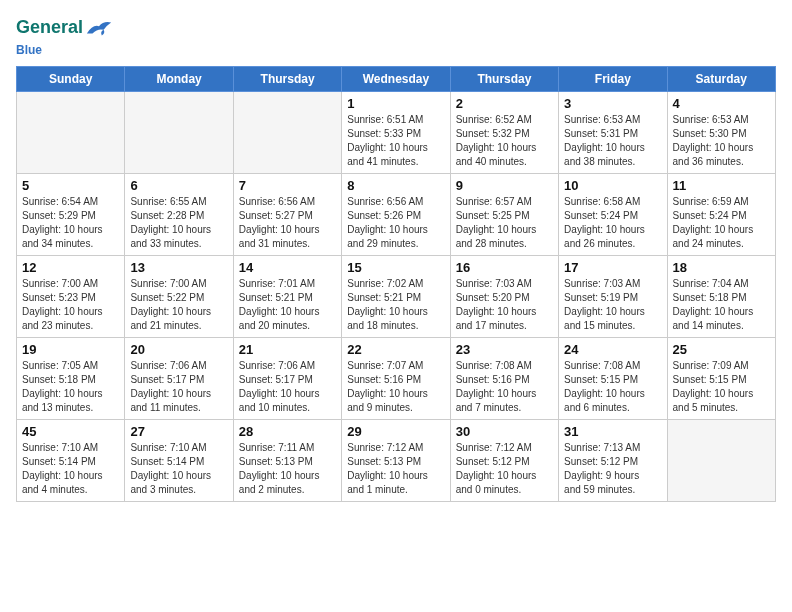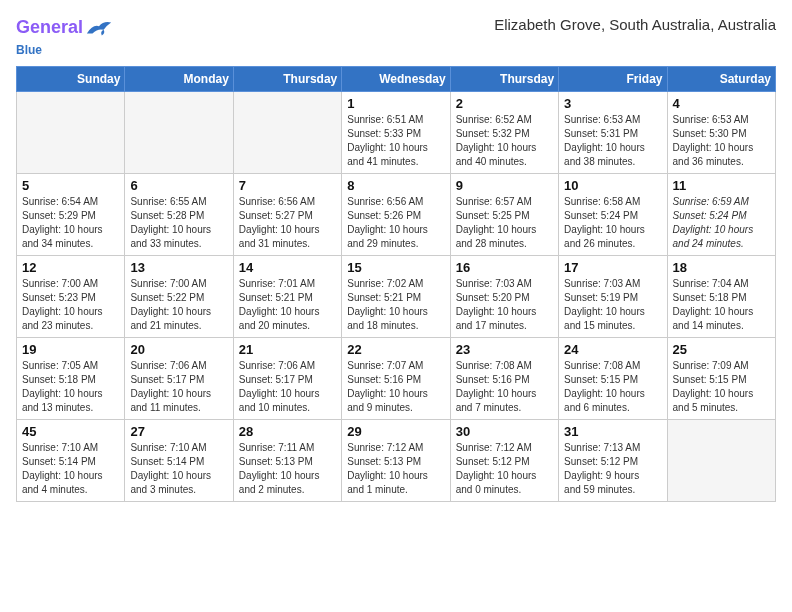--- a/index.html
+++ b/index.html
@@ -17,21 +17,21 @@
       margin-bottom: 8px;
     }
     .logo {
       display: flex;
       align-items: center;
       gap: 0;
     }
     .logo-text {
       font-size: 18px;
       font-weight: bold;
-      color: #8b5cf6;
+      color: #0f766e;
       line-height: 1.1;
     }
     .logo-bird {
       width: 28px;
       height: 24px;
       margin-left: 2px;
     }
     .title-block {
       text-align: right;
     }
@@ -48,21 +48,21 @@
       width: 100%;
       border-collapse: collapse;
       table-layout: fixed;
     }
     th {
       background-color: #3373c4;
       color: #fff;
       font-size: 12px;
       font-weight: bold;
       padding: 5px 4px;
-      text-align: right;
+      text-align: center;
       border: 1px solid #5a90d9;
       margin-left: 46px;
     }
     td {
       vertical-align: top;
       border: 1px solid #ccc;
       padding: 4px 5px;
       font-size: 10.5px;
       color: #333;
       height: 80px;
@@ -97,21 +97,20 @@
         <span class="logo-text">General</span>
         <svg class="logo-bird" viewBox="0 0 30 24" xmlns="http://www.w3.org/2000/svg">
           <path d="M2 18 Q8 8 15 10 Q20 4 28 6 Q22 10 20 14 Q14 12 8 18 Z" fill="#3373c4"></path>
           <path d="M20 14 Q22 18 18 20 Q16 16 20 14 Z" fill="#3373c4"></path>
         </svg>
       </div>
       <span class="logo-text" style="color:#3373c4;font-size:12px;font-weight:bold;">Blue</span>
     </div>
   </div>
   <div class="title-block">
-    <div class="location-title">Elizabeth Grove, South Australia, Australia</div>
   </div>
 </div>
 
 <table>
   <thead>
     <tr>
 
     <th>Sunday</th>
         <th>Monday</th>
         <th>Thursday</th>
@@ -159,21 +158,21 @@
         <td>
           <span class="day-num">5</span>
           <div class="day-info" style="white-space: pre-line;">Sunrise: 6:54 AM
 Sunset: 5:29 PM
 Daylight: 10 hours
 and 34 minutes.</div>
         </td>
         <td>
           <span class="day-num">6</span>
           <div class="day-info" style="white-space: pre-line;">Sunrise: 6:55 AM
-Sunset: 5:28 PM
+Sunset: 2:28 PM
 Daylight: 10 hours
 and 33 minutes.</div>
         </td>
         <td>
           <span class="day-num">7</span>
           <div class="day-info" style="white-space: pre-line;">Sunrise: 6:56 AM
 Sunset: 5:27 PM
 Daylight: 10 hours
 and 31 minutes.</div>
         </td>
@@ -193,21 +192,21 @@
         </td>
         <td>
           <span class="day-num">10</span>
           <div class="day-info" style="white-space: pre-line;">Sunrise: 6:58 AM
 Sunset: 5:24 PM
 Daylight: 10 hours
 and 26 minutes.</div>
         </td>
         <td>
           <span class="day-num">11</span>
-          <div class="day-info" style="white-space: pre-line; font-style: italic;">Sunrise: 6:59 AM
+          <div class="day-info" style="white-space: pre-line;">Sunrise: 6:59 AM
 Sunset: 5:24 PM
 Daylight: 10 hours
 and 24 minutes.</div>
         </td>
       </tr>
       <tr>
         <td>
           <span class="day-num">12</span>
           <div class="day-info" style="white-space: pre-line;">Sunrise: 7:00 AM
 Sunset: 5:23 PM

